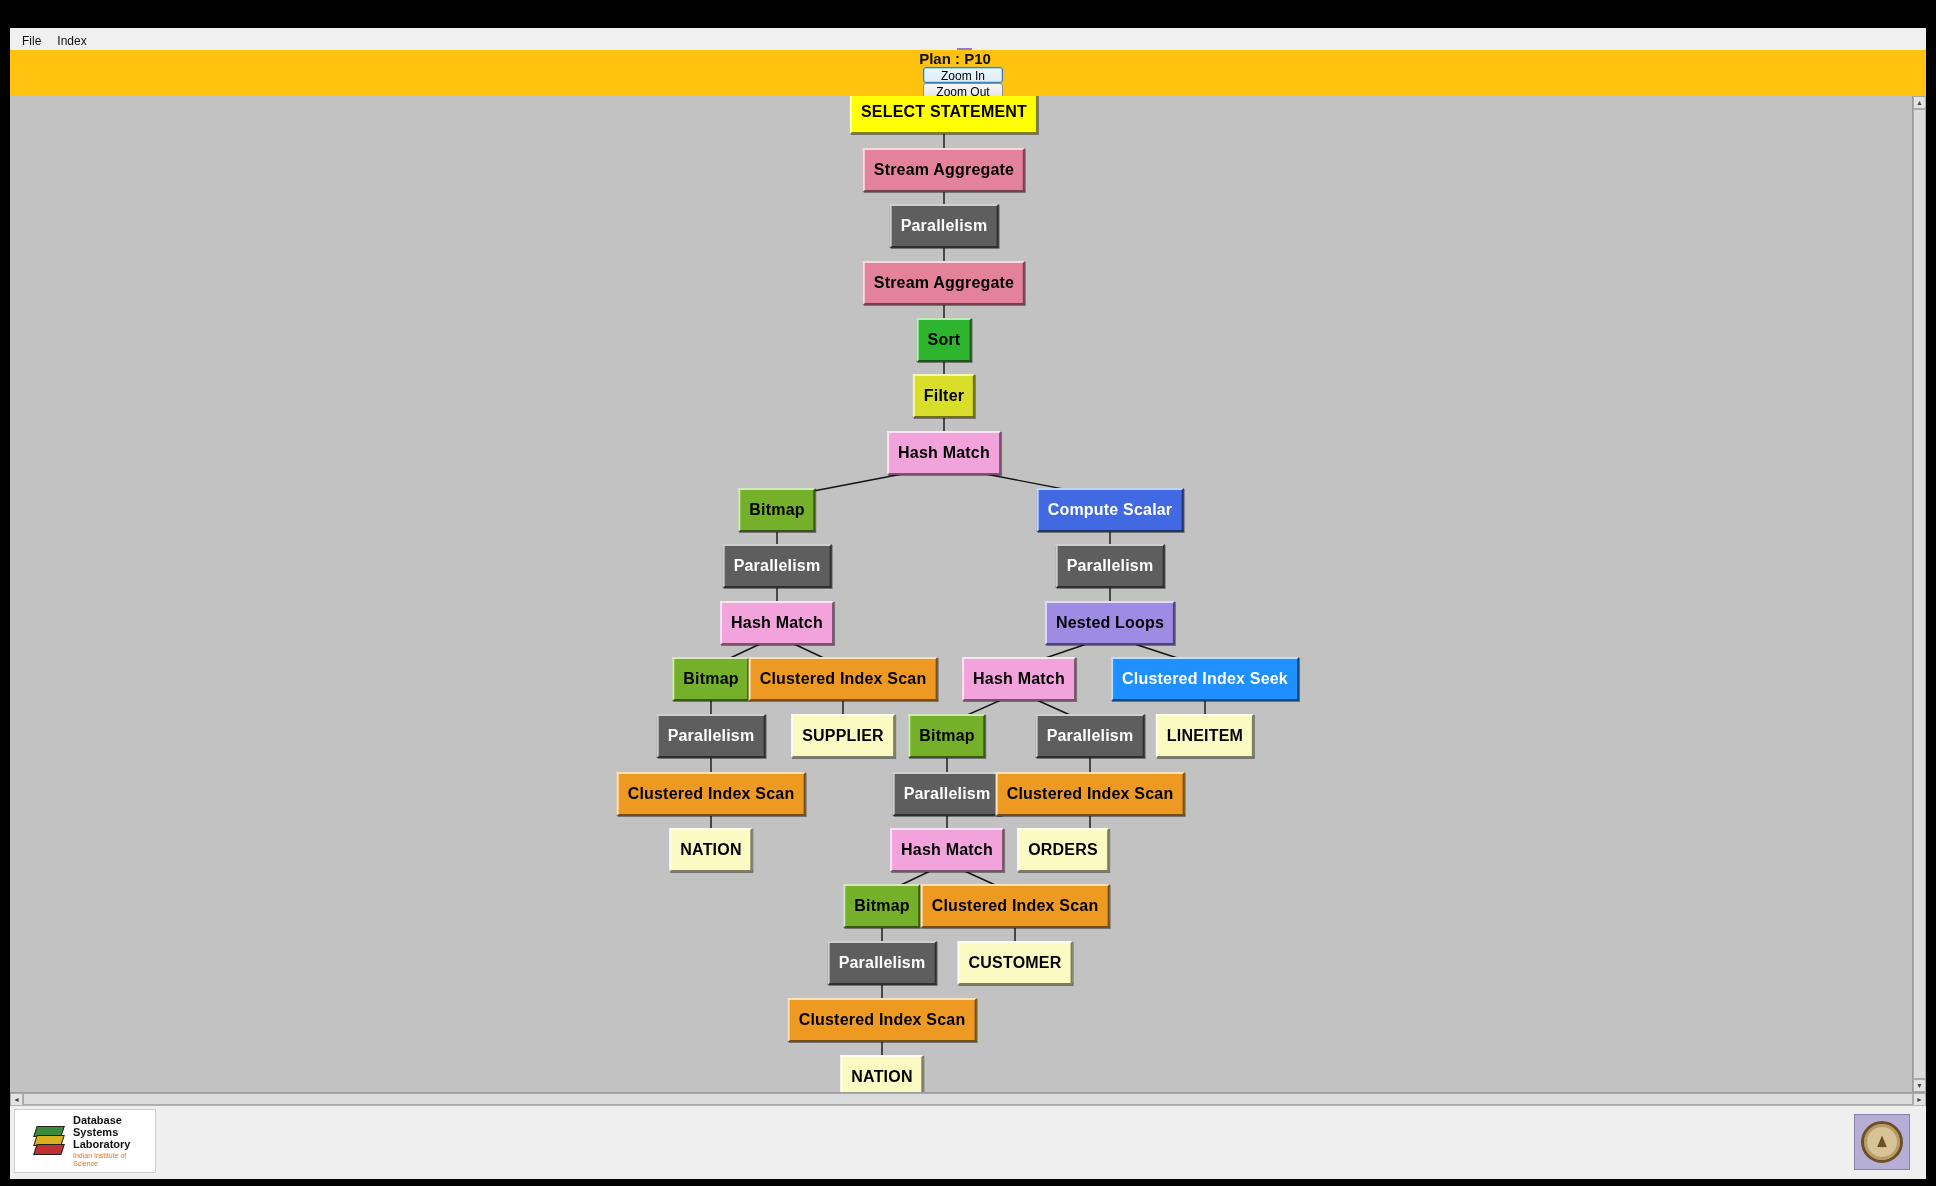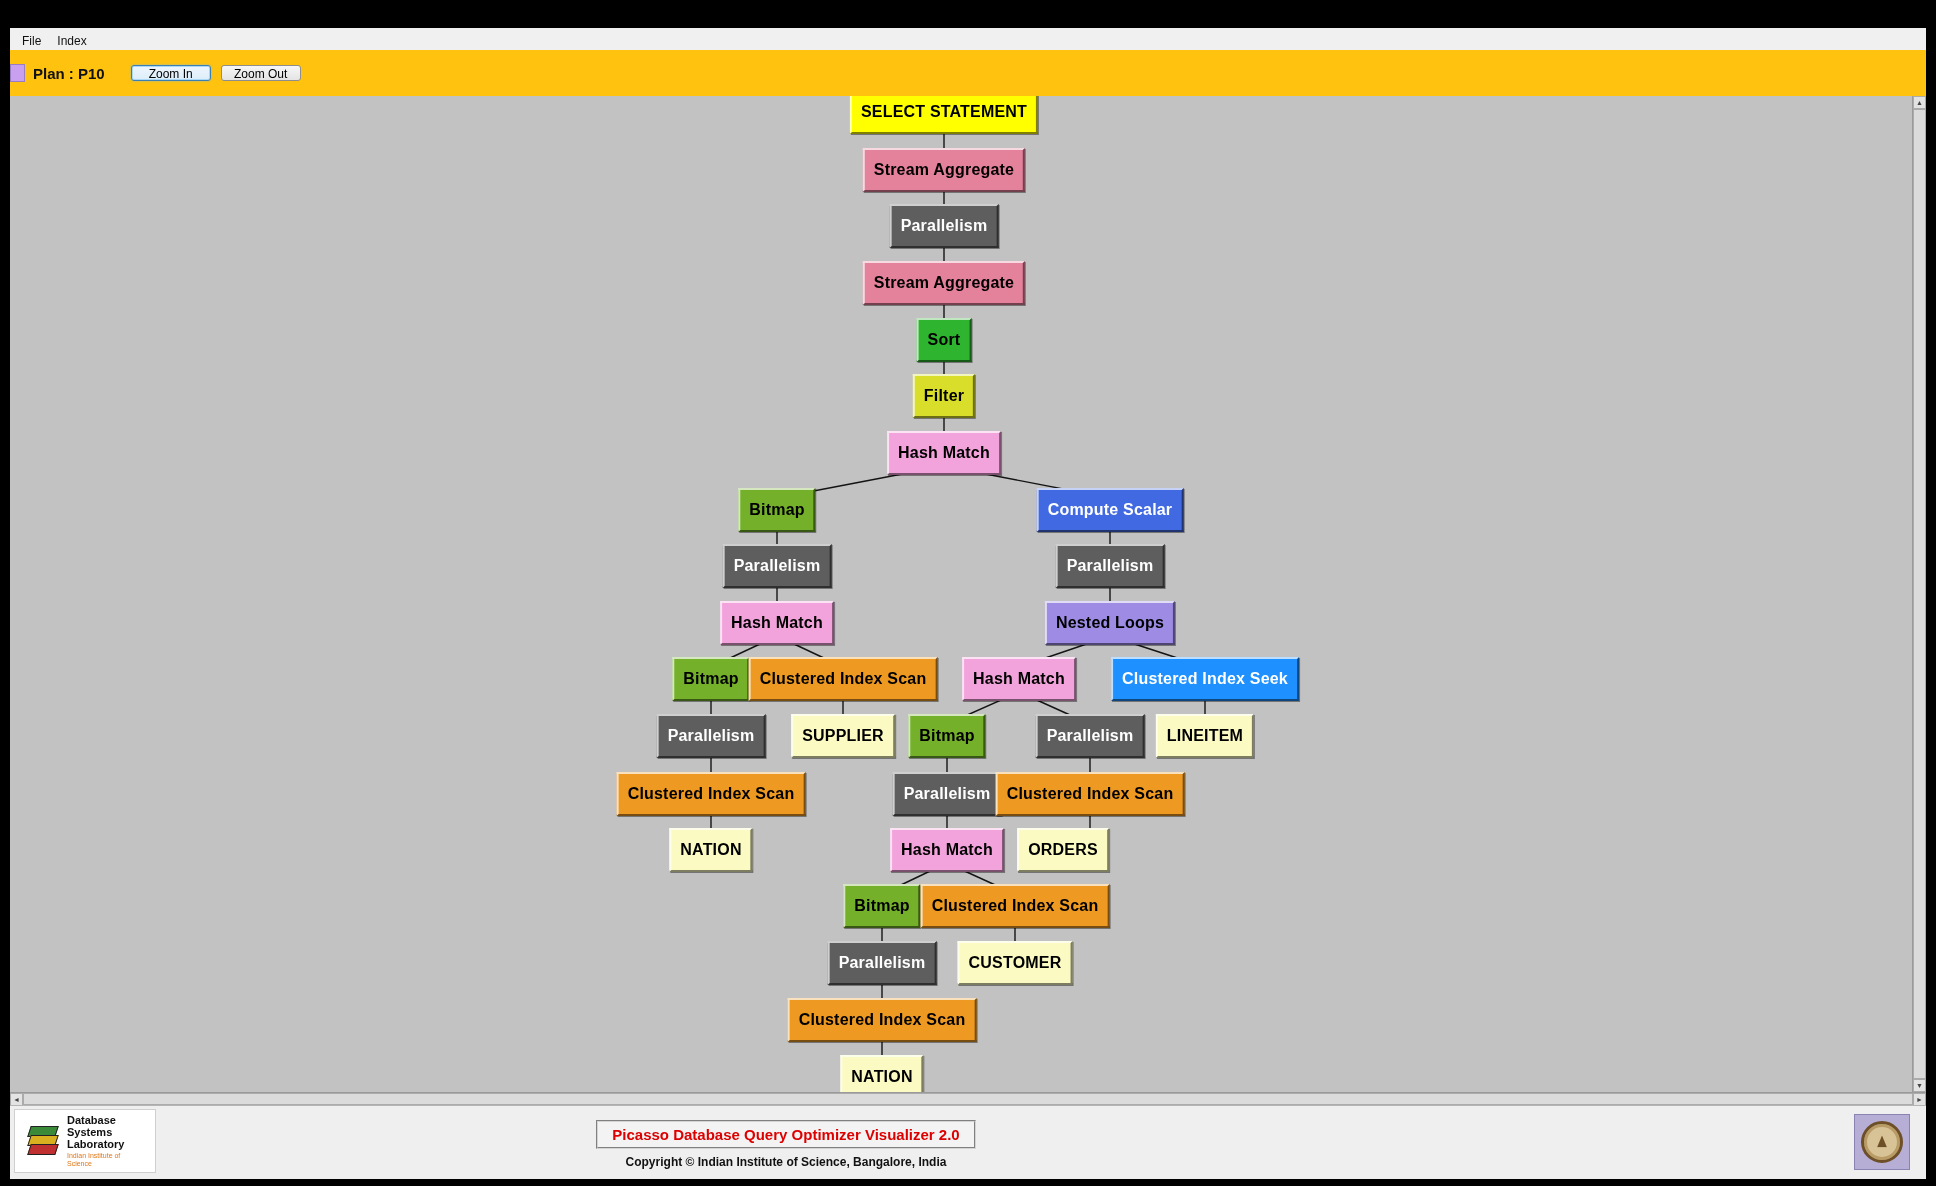--- a/index.html
+++ b/index.html
@@ -4,21 +4,21 @@
 <style>
   html,body{margin:0;padding:0;width:1936px;height:1186px;background:#000;overflow:hidden;
     font-family:"Liberation Sans", sans-serif;}
   .window{position:absolute;left:10px;top:28px;width:1916px;height:1151px;background:#F0F0F0;}
 
   
   .menubar{height:22px;background:#F0F0F0;display:flex;align-items:flex-end;padding-left:4px;}
   .menu-item{font-size:12px;color:#111;padding:2px 8px;cursor:default;}
 
   
-  .banner{height:46px;background:#FFC20E;display:flex;align-items:center;}
+  .banner{height:46px;background:#FFC20E;display:flex;align-items:center;justify-content:center;flex-direction:column;}
   .swatch{width:13px;height:16px;background:#C9A0F0;border:1px solid #9a7cc0;margin-right:8px;}
   .plan-label{font-size:15px;font-weight:bold;color:#111;margin-right:26px;}
   .btn{height:16px;min-width:80px;font-size:12px;color:#000;background:linear-gradient(#f7f7f7,#e4e4e4);
     border:1px solid #8e8e8e;border-radius:3px;margin-right:10px;font-family:"Liberation Sans",sans-serif;}
   .btn.focused{border-color:#3C7FB1;box-shadow:inset 0 0 0 1px #A9D7F5,0 0 2px #7ab8e8;
     background:linear-gradient(#eef6fd,#dcedf9);}
 
   
   .canvas{position:relative;height:1009px;background:#C2C2C2;overflow:hidden;}
   .tree-layer{position:absolute;left:0;top:0;right:14px;bottom:13px;}
@@ -35,21 +35,21 @@
   .hscroll{position:absolute;left:0;right:0;bottom:0;height:13px;background:#F2F2F2;
     border-top:1px solid #9a9a9a;display:flex;flex-direction:row;box-sizing:border-box;z-index:4;}
   .sb-btn{flex:0 0 auto;width:13px;height:13px;display:flex;align-items:center;justify-content:center;
     font-size:7px;color:#444;background:#E3E3E3;border:1px solid #ababab;box-sizing:border-box;}
   .vthumb{flex:1 1 auto;margin:0;background:#DBDBDB;border:1px solid #ababab;box-sizing:border-box;}
   .hthumb{flex:1 1 auto;background:#DBDBDB;border:1px solid #ababab;box-sizing:border-box;}
 
   
   .footer{position:relative;height:74px;background:#EFEFEF;border-top:1px solid #B5B5B5;box-sizing:border-box;}
   .dsl-logo{position:absolute;left:4px;top:3px;width:142px;height:64px;background:#fff;
-    border:1px solid #cfcfcf;display:flex;align-items:center;gap:7px;padding:2px 11px;box-sizing:border-box;}
+    border:1px solid #cfcfcf;display:flex;align-items:center;gap:7px;padding:2px 17px;box-sizing:border-box;}
   .dsl-mark{width:34px;height:34px;position:relative;flex:0 0 auto;}
   .dsl-mark i{position:absolute;left:3px;width:26px;height:9px;transform:skewX(-18deg);border:1px solid #222;}
   .dsl-mark .l1{top:2px;background:#3a8a3a;}
   .dsl-mark .l2{top:11px;background:#d8b020;}
   .dsl-mark .l3{top:20px;background:#c03030;}
   .dsl-text div{font-size:11px;line-height:12px;font-weight:bold;color:#111;}
   .dsl-text .tagline{font-size:7px;line-height:8px;font-weight:normal;color:#E07818;margin-top:2px;}
   .footer-center{position:absolute;left:586px;top:14px;width:380px;text-align:center;}
   .title-box{display:inline-block;padding:4px 14px;border:2px groove #d4d4d4;background:#F3F3F3;
     color:#DD0000;font-size:15px;font-weight:bold;white-space:nowrap;}
@@ -177,25 +177,19 @@
           <i class="l3"></i>
         </div>
       <div class="dsl-text">
         <div>Database</div>
         <div>Systems</div>
         <div>Laboratory</div>
         <div class="tagline">Indian Institute of Science</div>
       </div>
     </div>
 
-    <div class="footer-center">
-      <div class="title-box">
-        <span>Picasso Database Query Optimizer Visualizer 2.0</span>
-      </div>
-      <div class="copyright">Copyright © Indian Institute of Science, Bangalore, India</div>
-    </div>
 
     <div class="iisc-tile">
       <div class="iisc-circle"></div>
     </div>
   </div>
 
 </div>
 
 </body></html>

